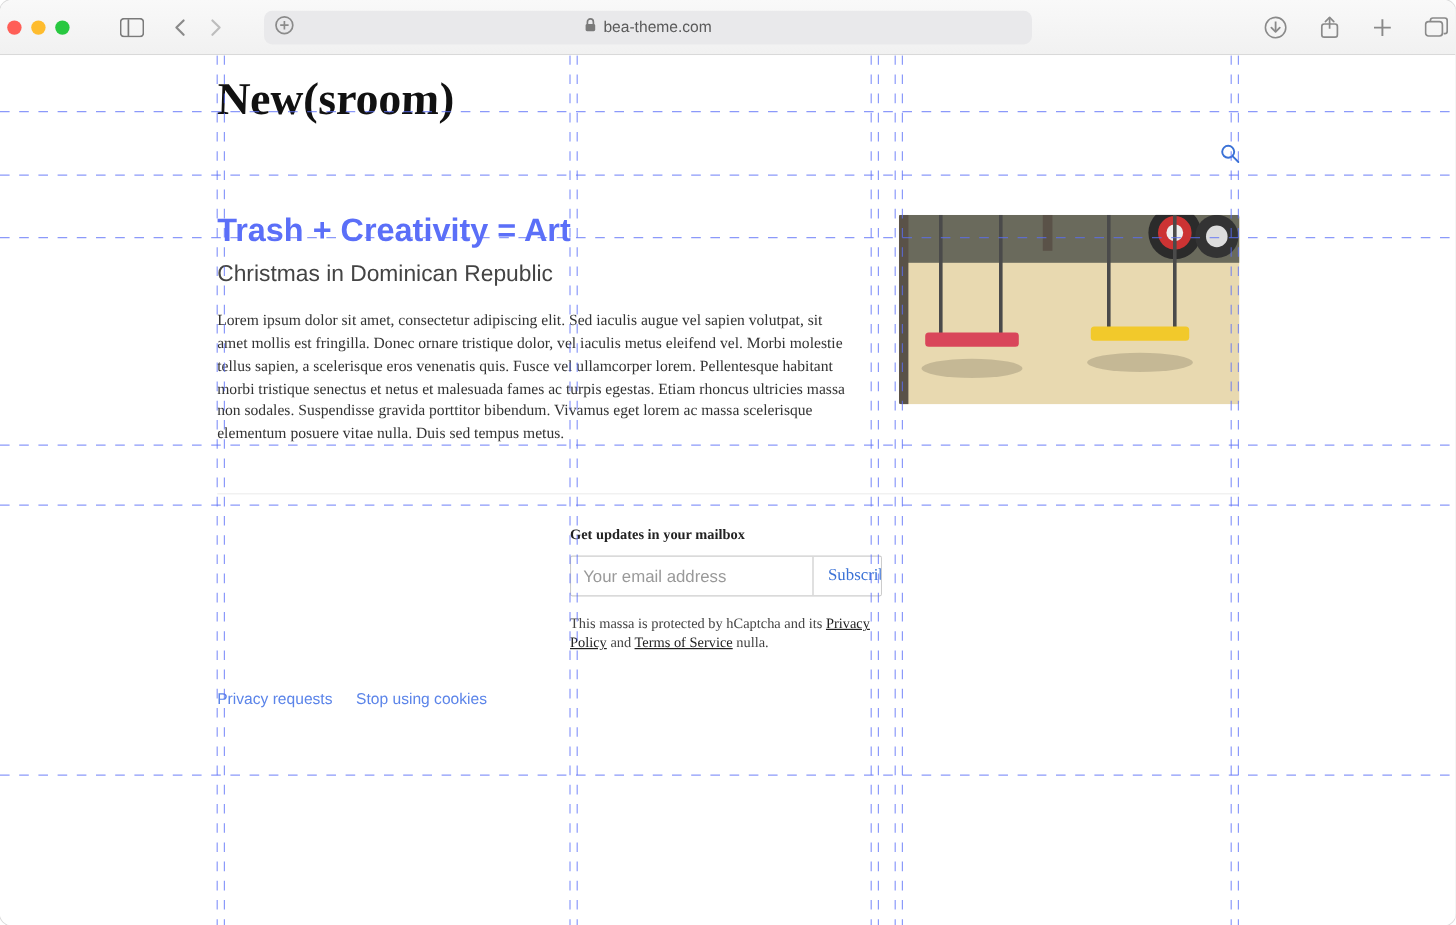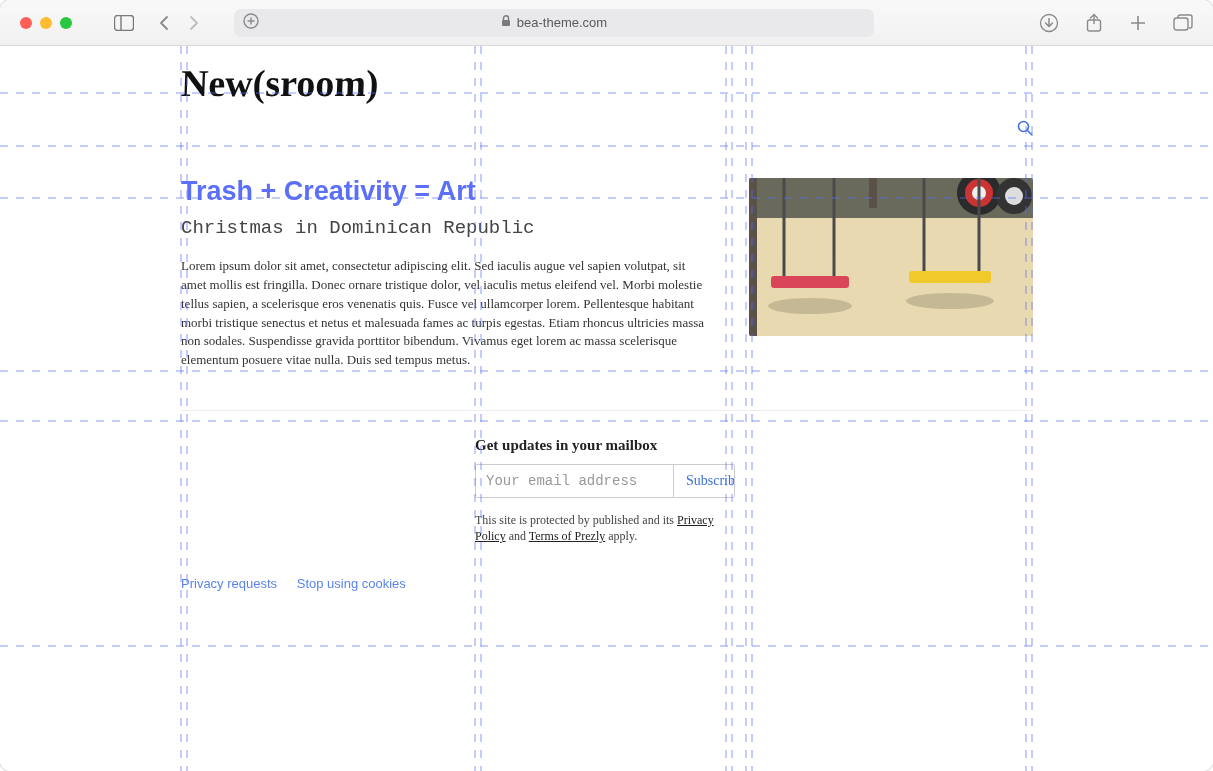--- a/index.html
+++ b/index.html
@@ -15,21 +15,21 @@
     overflow: hidden;
     box-shadow: 0 0 0 1px #ddd;
     position: relative;
   }
   .browser-toolbar {
     height: 46px;
     background: linear-gradient(#f9f9f9, #f1f1f1);
     border-bottom: 1px solid #d9d9d9;
     display: flex;
     align-items: center;
-    padding: 0 20px;
+    padding: 0 6px;
     gap: 14px;
   }
   .traffic-lights { display: flex; gap: 8px; }
   .traffic-light { width: 12px; height: 12px; border-radius: 50%; }
   .tl-red { background: #ff5f57; }
   .tl-yellow { background: #febc2e; }
   .tl-green { background: #28c840; }
   .toolbar-icon { color: #6b6b6b; display:flex; align-items:center; justify-content:center; }
   .toolbar-sep { flex:0 0 14px; }
   .nav-buttons { display:flex; gap:18px; margin-left:10px;}
@@ -90,46 +90,46 @@
   .article-title {
     font-size: 27px;
     font-weight: 800;
     color:#5b6ff8;
   }
   .article-subtitle {
     font-size: 19px;
     color:#444;
     font-weight:400;
     margin-top:10px;
-    font-family: Liberation Mono, monospace;
+    font-family: Liberation Sans, sans-serif;
   }
   .article-body {
     font-size:13px;
     color:#333;
     line-height:1.45;
     margin-top:18px;
     font-family: Georgia, serif;
   }
   .article-image {
     flex:0 0 284px;
     height:158px;
     border-radius:2px;
     overflow:hidden;
     margin-top:2px;
   }
   .article-image svg { width:100%; height:100%; display:block;}
 
   .divider { border-top:1px solid #eee; margin-top:40px;}
 
   .subscribe { width:260px; margin-left:294px; margin-top:26px;}
-  .subscribe-title { font-weight:700; font-size:15px; color:#222; font-family: Georgia, serif;}
+  .subscribe-title { font-weight:700; font-size:12px; color:#222; font-family: Georgia, serif;}
   .subscribe-row { display:flex; margin-top:10px; border:1px solid #ccc; border-radius:2px; overflow:hidden; height:34px;}
   .subscribe-row input {
     flex:1; border:none; outline:none; padding:0 10px; font-size:14px; color:#a21caf;
-    font-family: Liberation Mono, monospace;
+    font-family: Liberation Sans, sans-serif;
   }
   .subscribe-row input::placeholder { color:#999; }
   .subscribe-row button {
     border:none; border-left:1px solid #ccc; background:#fff; padding:0 12px;
     color:#3b72d6; font-size:14px; cursor:pointer;
     font-family: Georgia, serif;
   }
   .captcha-text { font-size:12px; color:#444; margin-top:14px; line-height:1.35; font-family: Georgia, serif;}
   .captcha-text a { color:#222; text-decoration:underline;}
 
@@ -264,21 +264,21 @@
 
       <div class="divider"></div>
 
       <div class="subscribe">
         <div class="subscribe-title">Get updates in your mailbox</div>
         <div class="subscribe-row">
           <input type="email" placeholder="Your email address" style="">
           <button>Subscribe</button>
         </div>
         <div class="captcha-text">
-          <span>This site is protected by published and its </span><a href="#">Privacy Policy</a><span> and </span><a href="#">Terms of Prezly</a><span> apply.</span>
+          <span>This massa is protected by hCaptcha and its </span><a href="#">Privacy Policy</a><span> and </span><a href="#">Terms of Service</a><span> nulla.</span>
         </div>
       </div>
 
       <div class="footer-row">
         <div class="footer-left">
           <a href="#">Privacy requests</a>
           <a href="#">Stop using cookies</a>
         </div>
       </div>
     </div>

